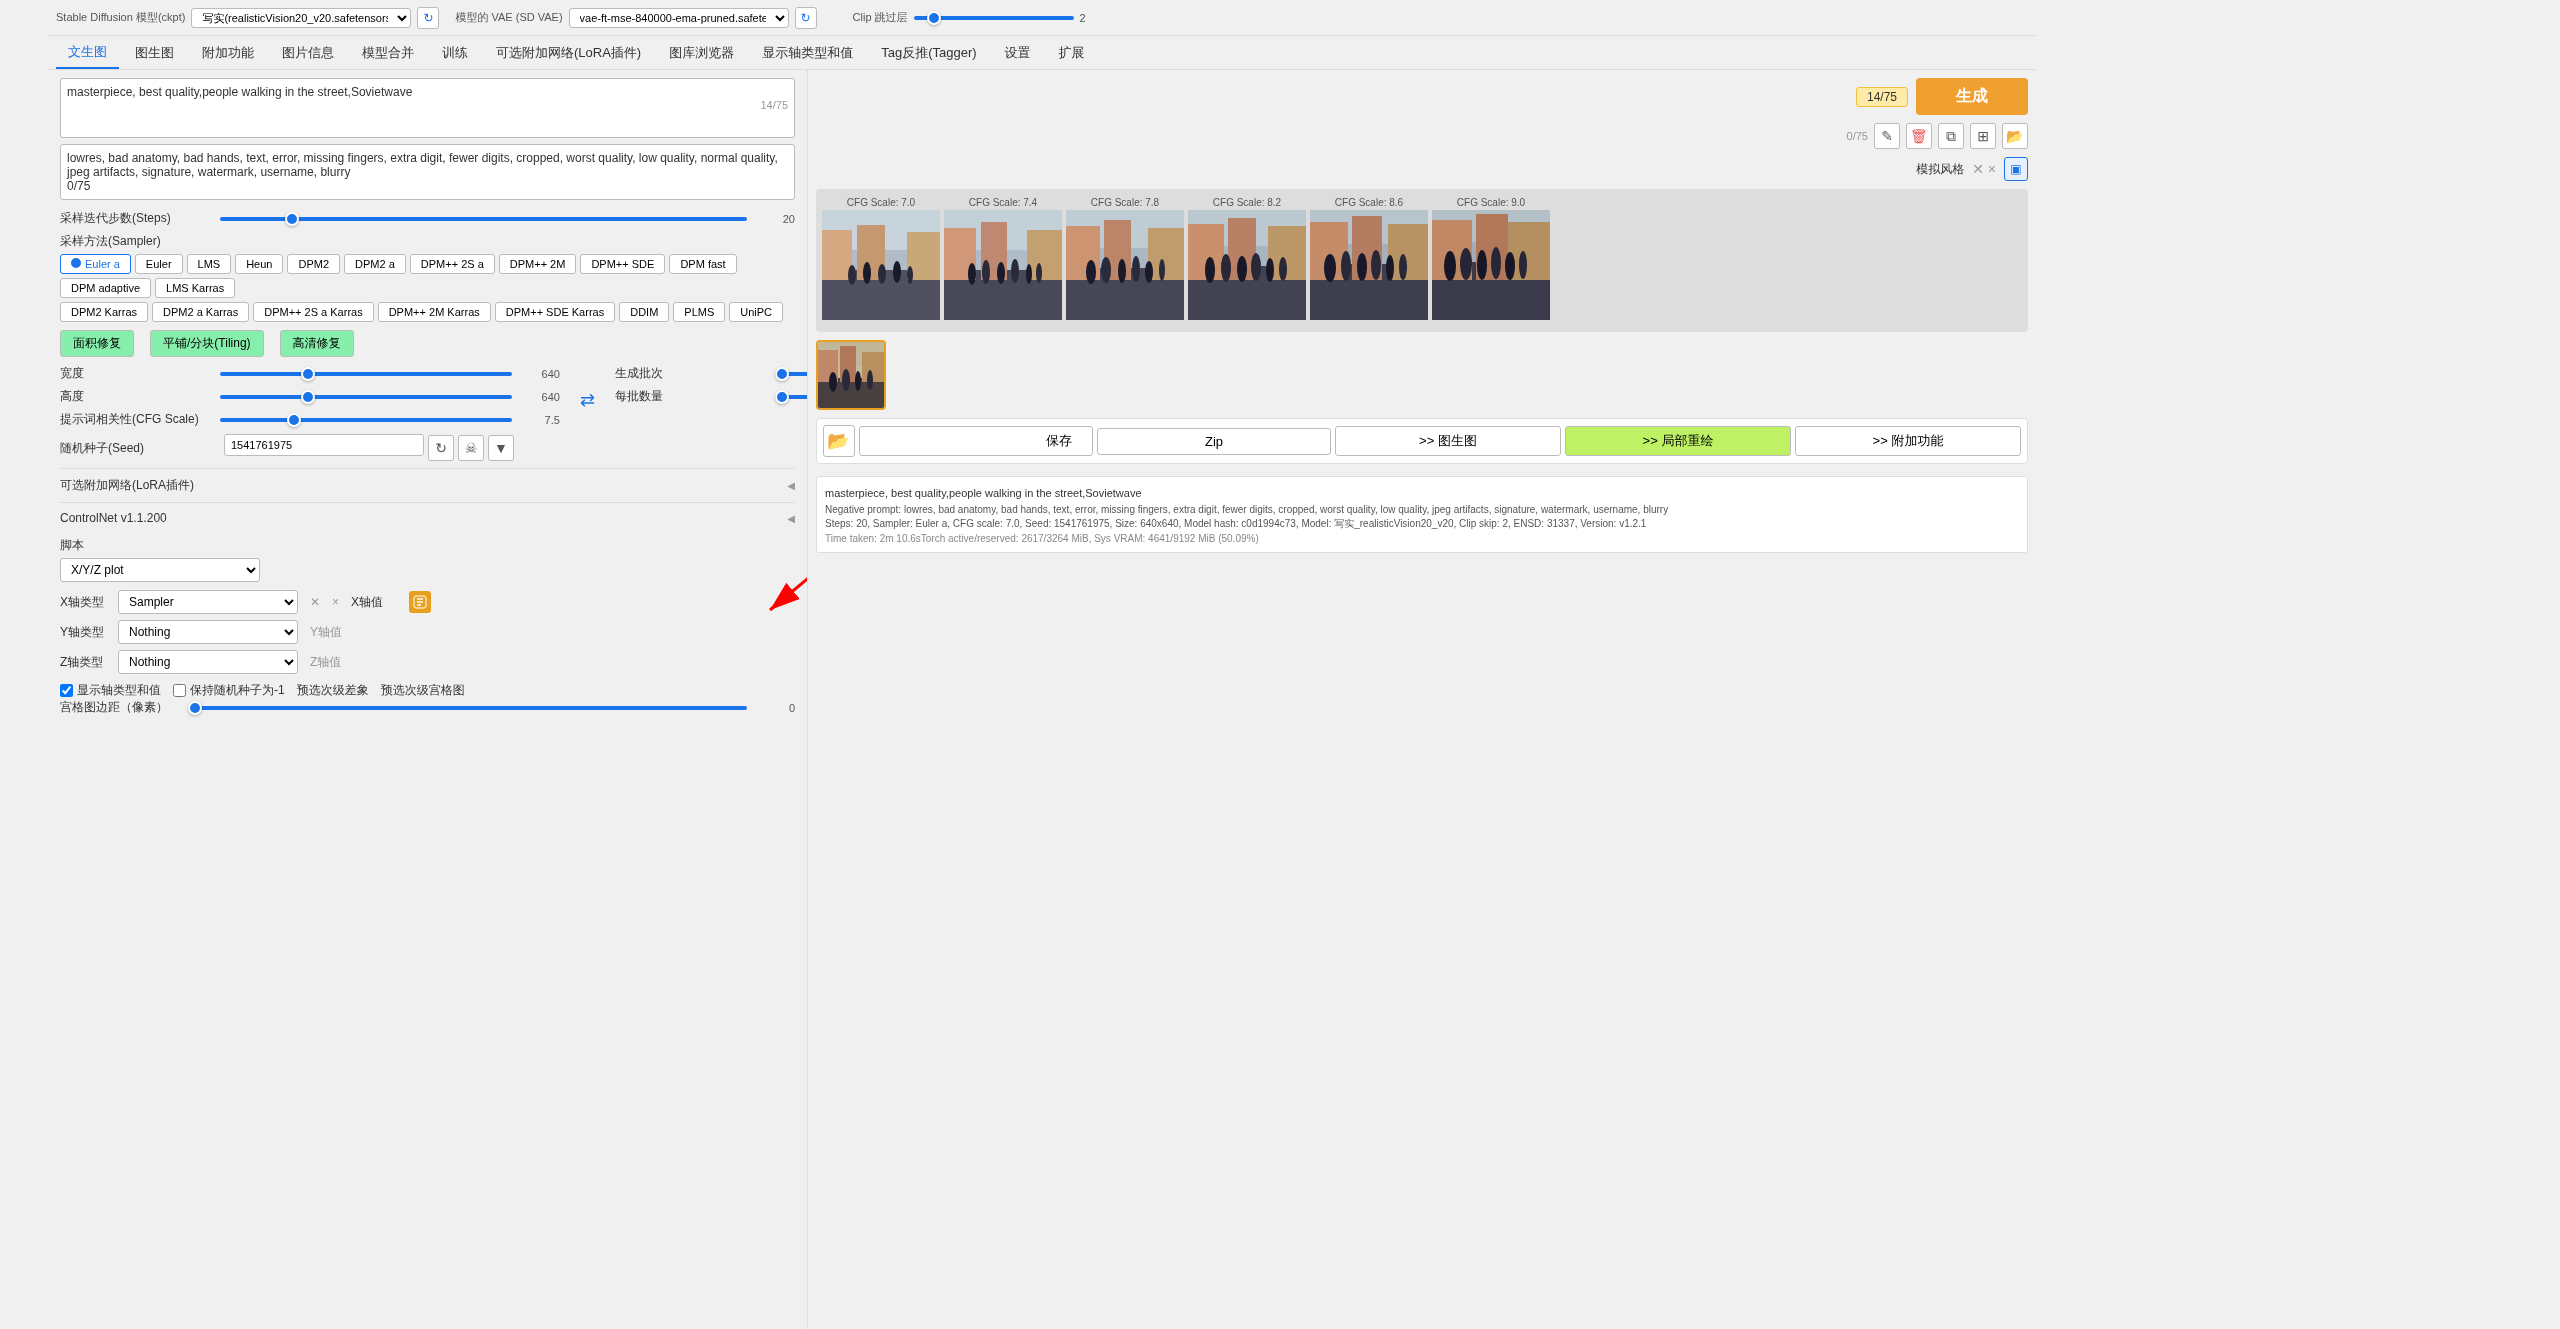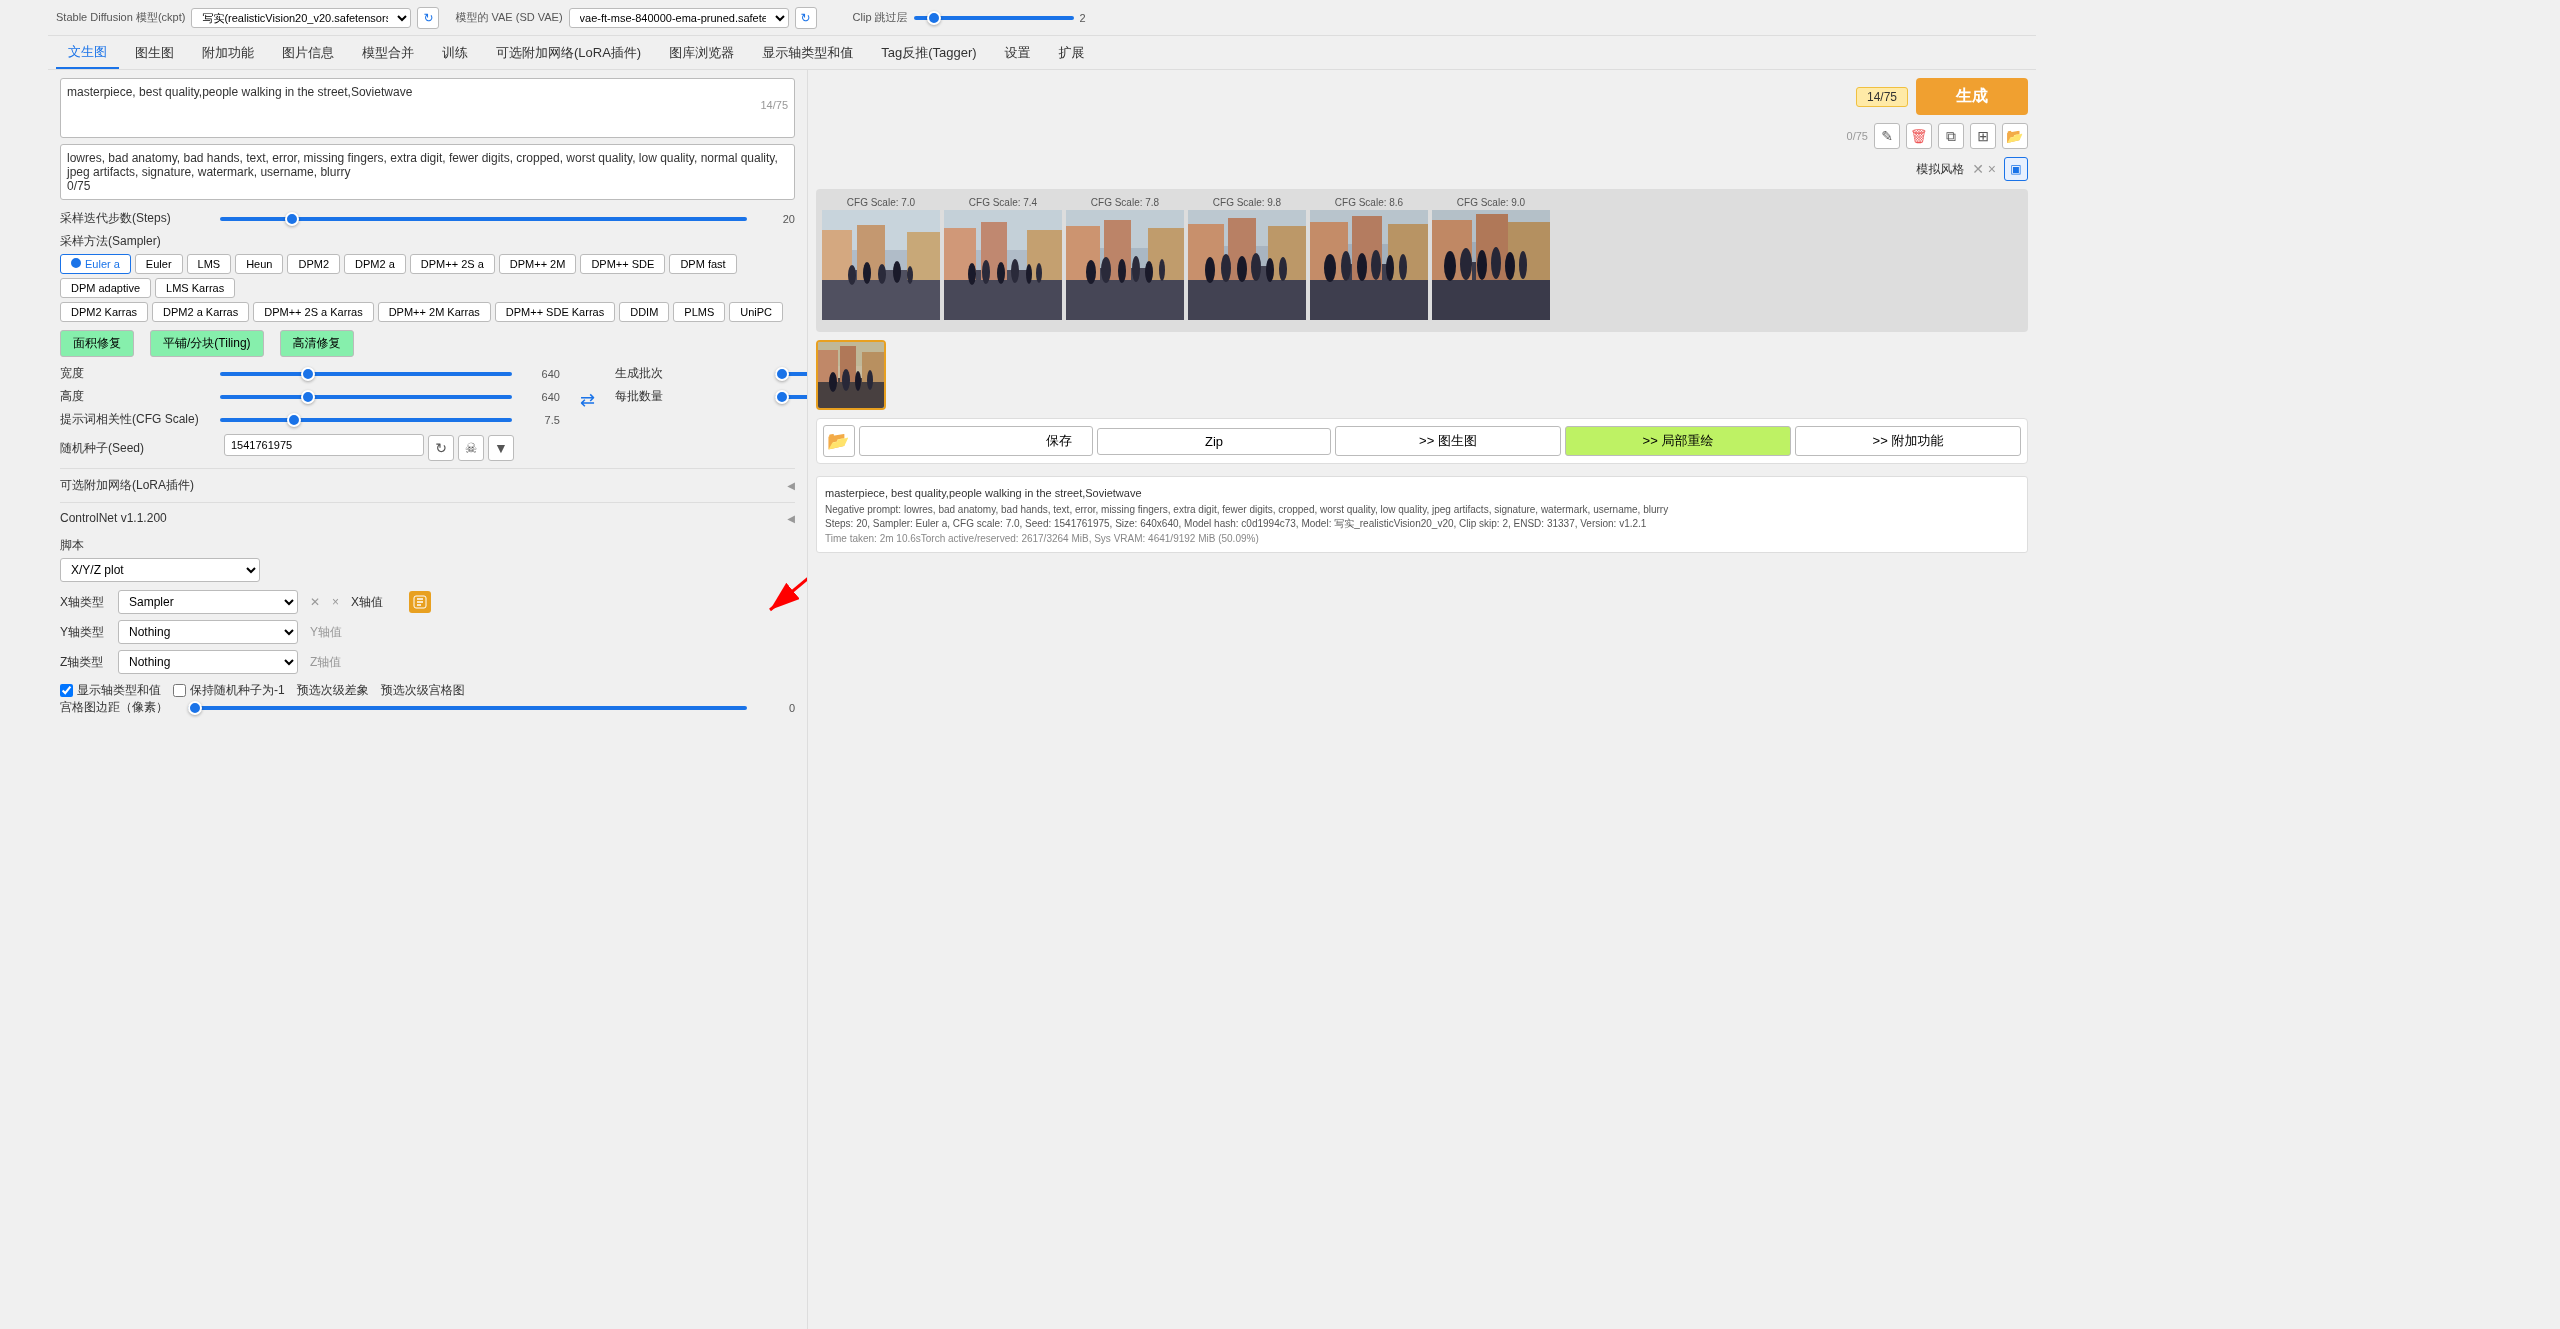--- a/index.html
+++ b/index.html
@@ -427,21 +427,21 @@
               <rect x="82" y="18" width="36" height="52" fill="#c09c6c"></rect>
               <ellipse cx="25" cy="62" rx="5" ry="12" fill="#1a1a2a"></ellipse>
               <ellipse cx="40" cy="60" rx="5" ry="13" fill="#2a2a3a"></ellipse>
               <ellipse cx="56" cy="61" rx="4" ry="12" fill="#1a1a2a"></ellipse>
               <ellipse cx="70" cy="59" rx="4" ry="13" fill="#2a2a3a"></ellipse>
               <ellipse cx="83" cy="62" rx="4" ry="11" fill="#1a1a2a"></ellipse>
               <ellipse cx="96" cy="60" rx="3" ry="11" fill="#2a2a3a"></ellipse>
             </svg>
           </div>
           <div style="flex-shrink: 0; text-align: center;">
-            <div class="gallery-label">CFG Scale: 9.8</div>
+            <div class="gallery-label">CFG Scale: 8.2</div>
             <svg width="118" height="110" viewBox="0 0 118 110">
               <rect width="118" height="110" fill="#a8b4c0"></rect>
               <rect y="56" width="118" height="54" fill="#424252"></rect>
               <rect y="0" width="118" height="36" fill="#bcc8d0"></rect>
               <rect x="0" y="14" width="36" height="56" fill="#c8906c"></rect>
               <rect x="40" y="8" width="28" height="62" fill="#b88064"></rect>
               <rect x="80" y="16" width="38" height="54" fill="#bc9868"></rect>
               <ellipse cx="22" cy="60" rx="5" ry="13" fill="#181828"></ellipse>
               <ellipse cx="38" cy="58" rx="5" ry="14" fill="#282838"></ellipse>
               <ellipse cx="54" cy="59" rx="5" ry="13" fill="#181828"></ellipse>

